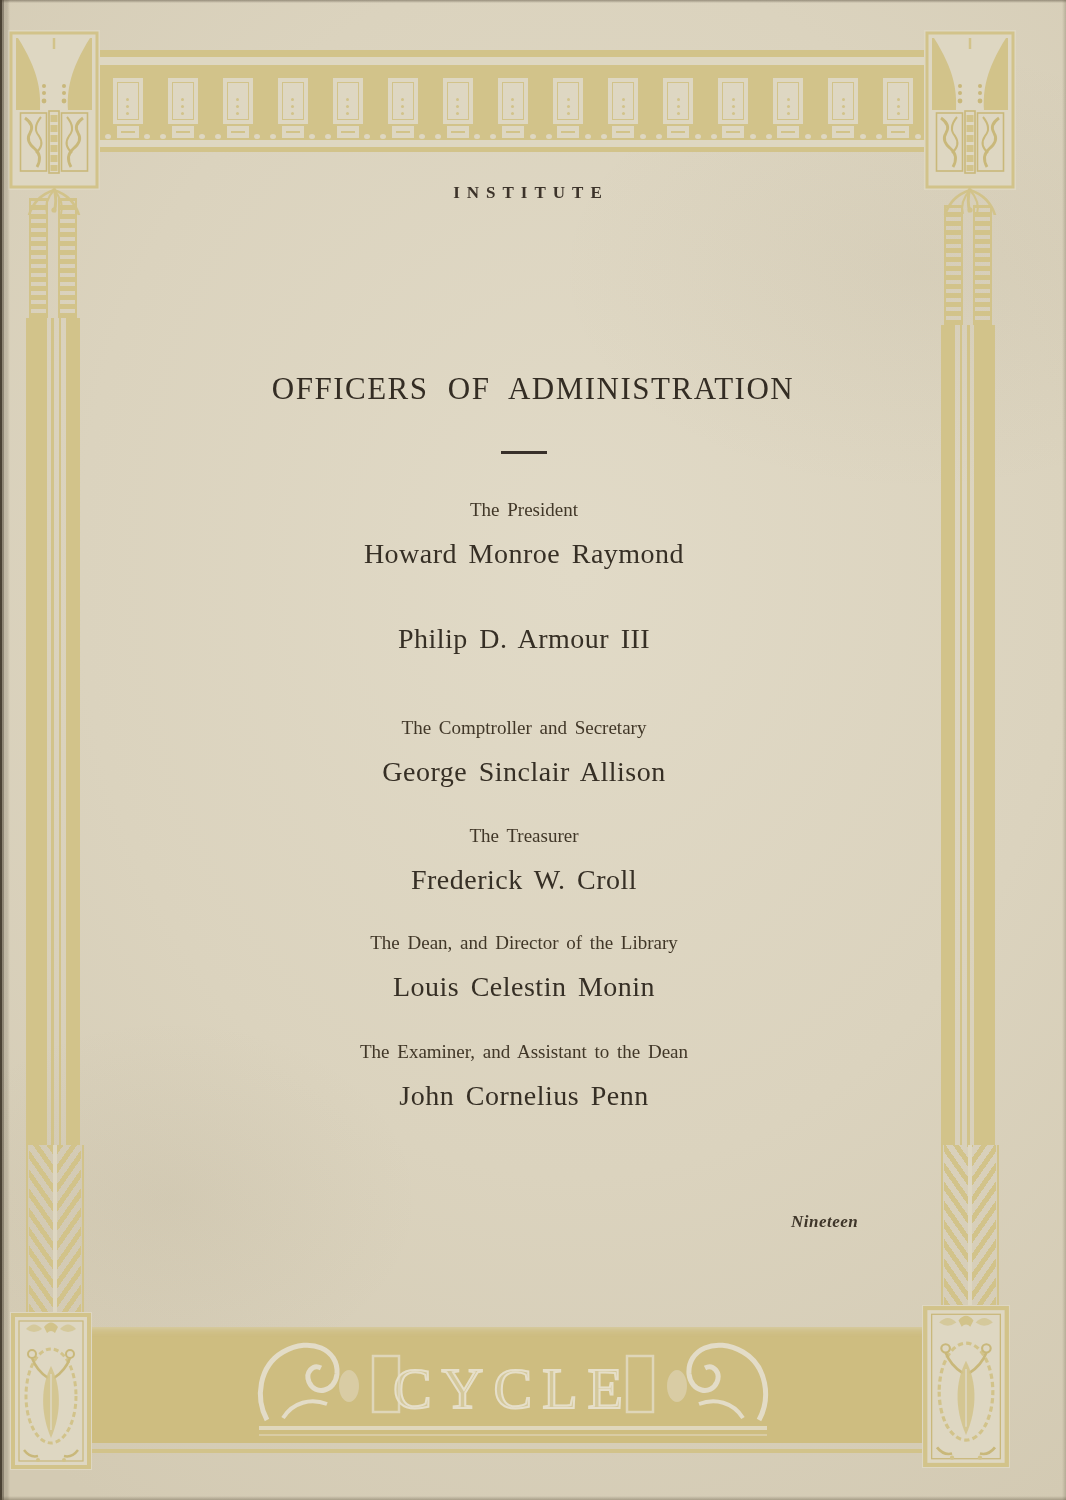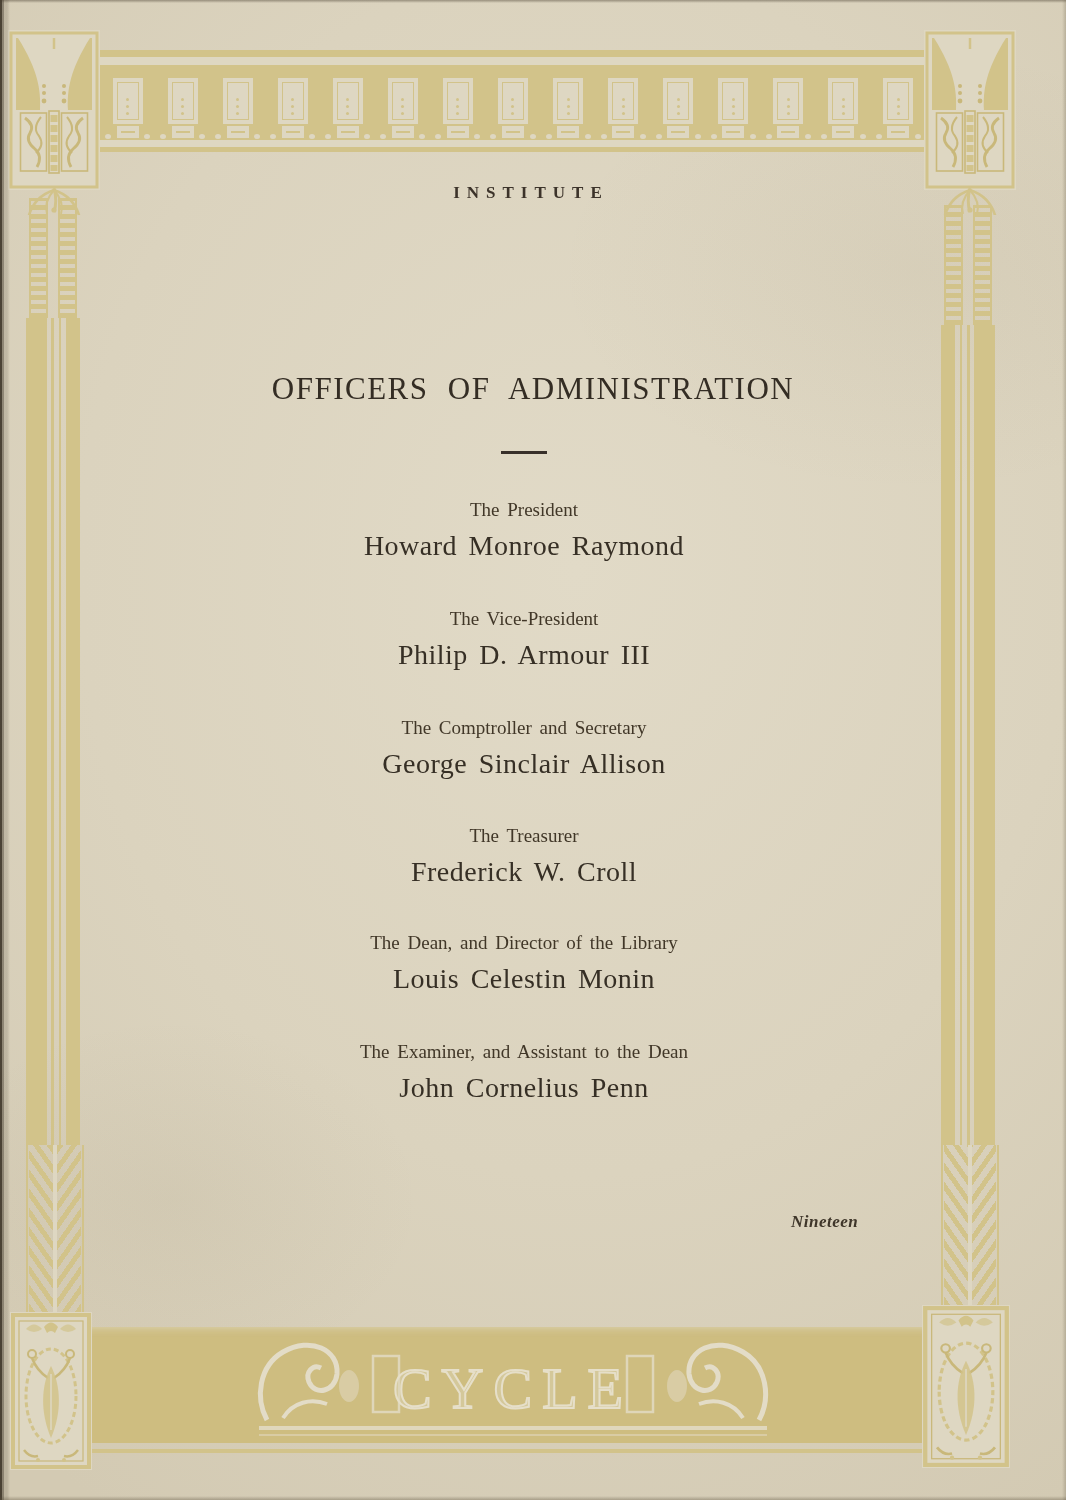--- a/index.html
+++ b/index.html
@@ -71,21 +71,21 @@
   .band-ornament{position:absolute;left:253px;top:1322px;z-index:2;}
 
   
   .running-header{position:absolute;top:183px;left:0;width:1024px;text-align:center;
       font-size:17px;font-weight:bold;letter-spacing:7px;color:#3c332a;z-index:3;margin-left:19px;}
   .page-title{position:absolute;top:371px;left:9px;width:1048px;text-align:center;
       font-size:31px;letter-spacing:1.5px;word-spacing:10px;color:#342d24;z-index:3;}
   .rule{position:absolute;top:451px;left:501px;width:46px;height:3px;background:#38302a;z-index:3;}
   .entry{position:absolute;left:0;width:1048px;text-align:center;z-index:3;}
   .role{font-size:19px;line-height:24px;word-spacing:3px;color:#413728;}
-  .name{font-size:28px;line-height:34px;margin-top:7px;letter-spacing:.5px;word-spacing:4px;color:#362f25;}
+  .name{font-size:28px;line-height:34px;margin-top:15px;letter-spacing:.5px;word-spacing:4px;color:#362f25;}
   .page-number{position:absolute;top:1212px;left:791px;font-style:italic;font-weight:bold;
       font-size:17px;letter-spacing:.5px;color:#3f362a;z-index:3;}
 
   
   .edge{position:absolute;z-index:6;pointer-events:none;}
   .edge-left{left:0;top:0;bottom:0;width:10px;
       background:linear-gradient(90deg,rgba(50,42,30,.85) 0 2px,rgba(50,42,30,.45) 2px 4px,rgba(50,42,30,.15) 4px 7px,rgba(0,0,0,0) 10px);}
   .edge-top{left:0;top:0;right:0;height:3px;background:linear-gradient(180deg,rgba(70,60,45,.45),rgba(0,0,0,0));}
   .edge-bottom{left:0;bottom:0;right:0;height:4px;background:linear-gradient(0deg,rgba(90,80,60,.38),rgba(0,0,0,0));}
   .edge-right{top:0;bottom:0;right:0;width:4px;background:linear-gradient(270deg,rgba(90,80,60,.25),rgba(0,0,0,0));}
@@ -417,21 +417,20 @@
   <div class="running-header">INSTITUTE</div>
 
   <div class="page-title">OFFICERS OF ADMINISTRATION</div>
   <div class="rule"></div>
 
   <div class="entry" style="top:498px">
     <div class="role">The President</div>
     <div class="name">Howard Monroe Raymond</div>
   </div>
   <div class="entry" style="top:607px">
-    <div class="role">The Vice-President</div>
     <div class="name">Philip D. Armour III</div>
   </div>
   <div class="entry" style="top:824px">
     <div class="role">The Treasurer</div>
     <div class="name">Frederick W. Croll</div>
   </div>
   <div class="entry" style="top:716px">
     <div class="role">The Comptroller and Secretary</div>
     <div class="name">George Sinclair Allison</div>
   </div>

